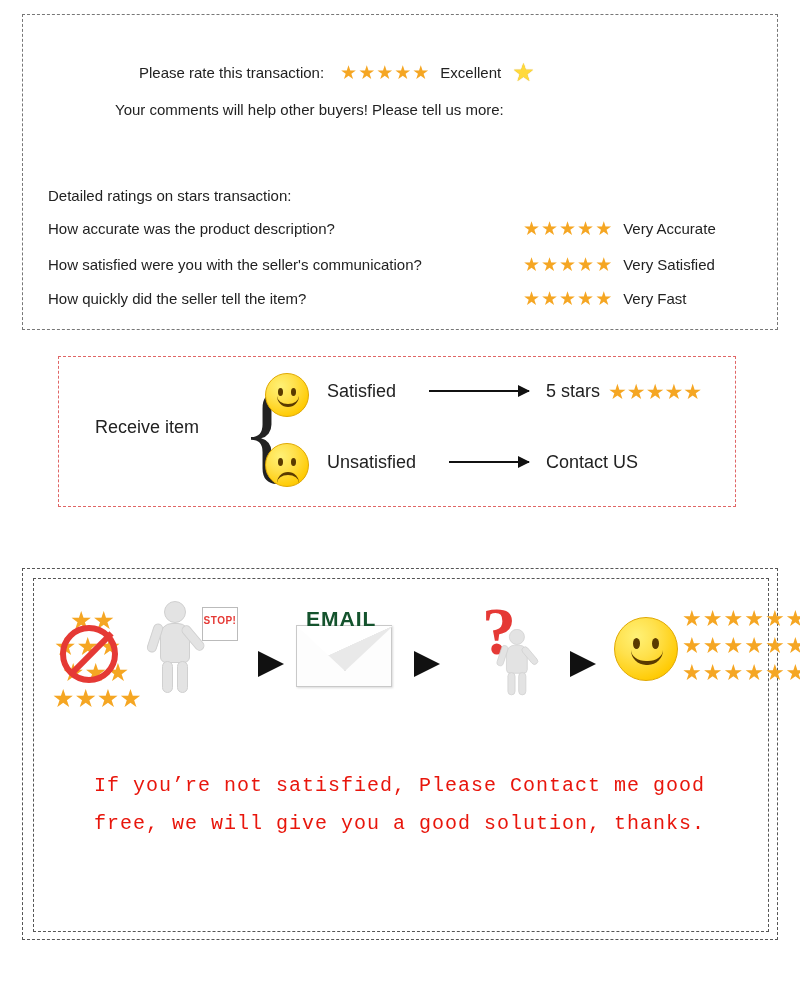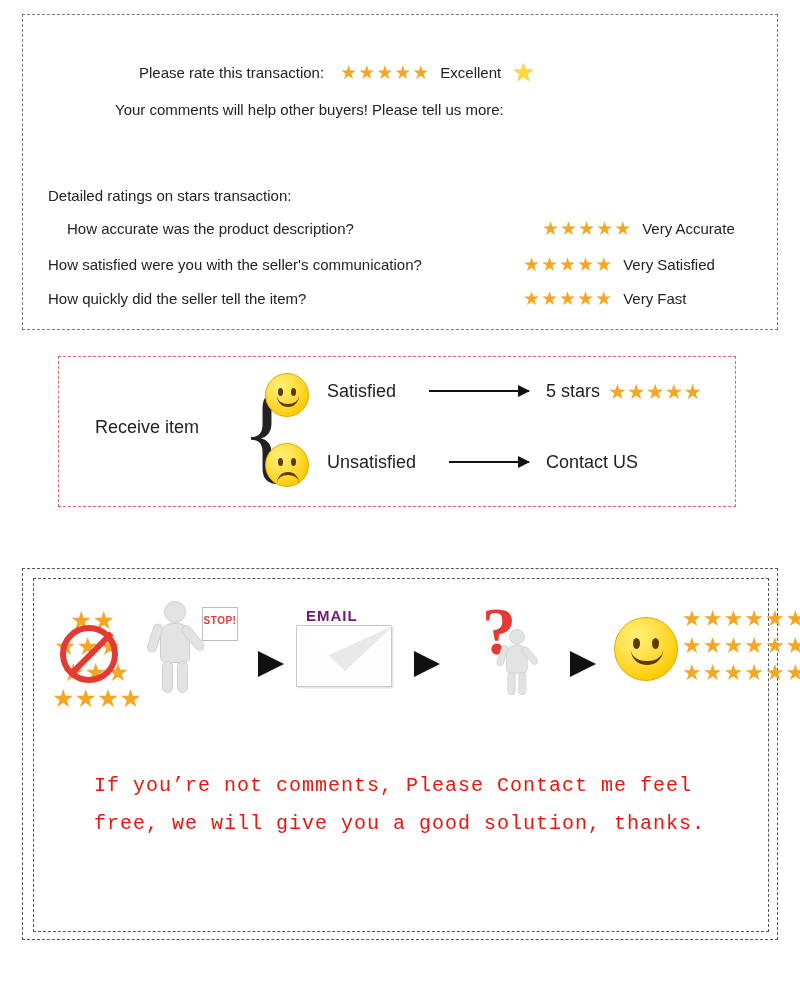--- a/index.html
+++ b/index.html
@@ -56,21 +56,21 @@
     position: absolute;
     left: 25px;
     width: 730px;
     font-size: 15px;
     display: flex;
     align-items: center;
   }
   .q-row .q-text { width: 475px; }
   .q-row .q-stars { letter-spacing: 1px; margin-right: 10px; }
   .q-row .q-verdict { white-space: nowrap; }
-  .q1 { top: 204px; margin-left: 19px; }
+  .q1 { top: 204px; }
   .q2 { top: 240px; }
   .q3 { top: 274px; }
 
   .stars, .q-stars, .star-run {
     color: #F5A623;
     font-size: 19px;
     line-height: 1;
   }
 
   
@@ -272,22 +272,22 @@
     left: 0; top: 0;
     width: 96px; height: 44px;
     background: linear-gradient(to bottom right, #ffffff 49.5%, #e9e9e9 50%);
     border-bottom: 1px solid #d3d3d3;
     clip-path: polygon(0 0, 100% 0, 50% 100%);
   }
   .email-text {
     position: absolute;
     left: 272px;
     top: 28px;
-    color: #701a75;
-    font-size: 15px;
+    color: #14532d;
+    font-size: 21px;
     font-weight: bold;
     letter-spacing: 1px;
   }
   .qmark {
     position: absolute;
     left: 448px;
     top: 18px;
     color: #e53935;
     font-size: 68px;
     font-weight: bold;
@@ -489,19 +489,19 @@
         </div>
       </div>
 
       <div class="star-grid">
         <div>★★★★★★</div>
         <div>★★★★★★</div>
         <div>★★★★★★</div>
       </div>
 
       <div class="red-note">
-        <div>If you’re not comments, Please Contact me feel</div>
+        <div>If you’re not satisfied, Please Contact me good</div>
         <div>free, we will give you a good solution, thanks.</div>
       </div>
     </div>
   </div>
 
 </div>
 
 </body></html>

